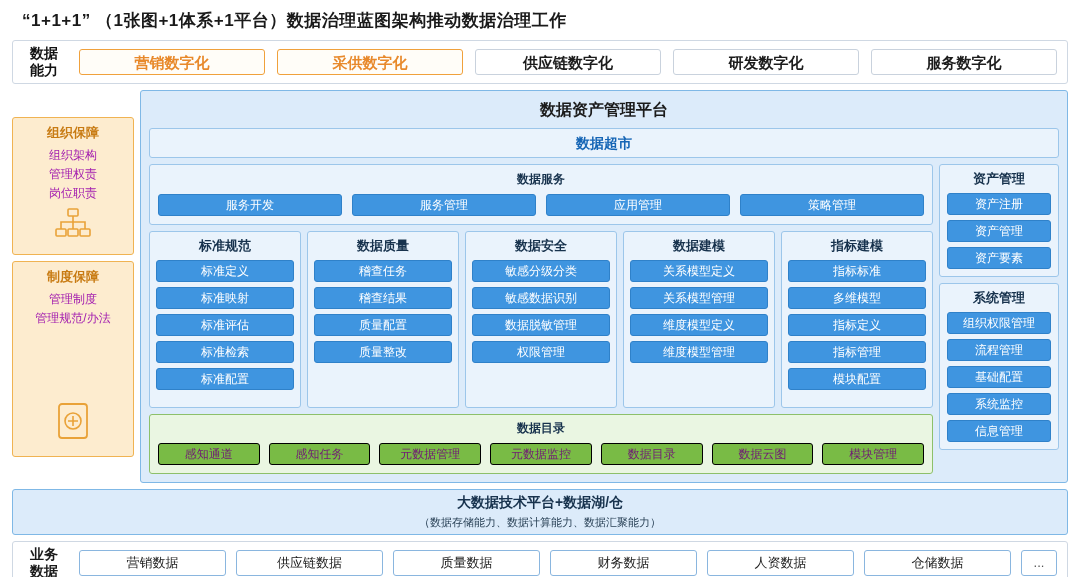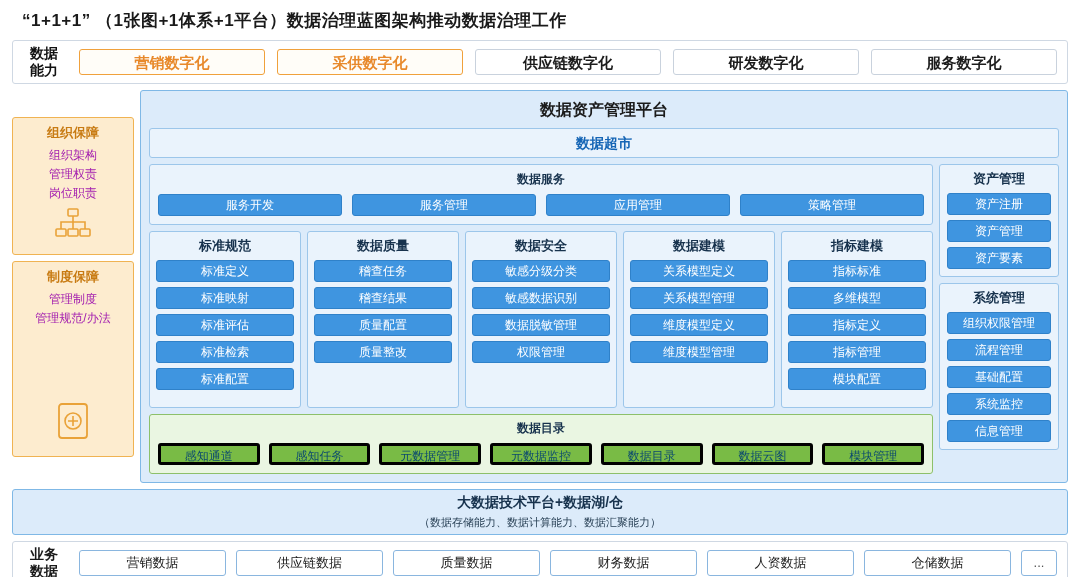--- a/index.html
+++ b/index.html
@@ -221,23 +221,23 @@
     padding: 4px 8px 8px 8px;
   }
   .catalog .block-title { color: #17324d; }
   .cat-items { display: flex; gap: 9px; }
   .btn-green {
     flex: 1;
     height: 22px;
     line-height: 20px;
     text-align: center;
     font-size: 12px;
-    color: #0c4a6e;
+    color: #701a75;
     background: #79bb45;
-    border: 3px solid #000000;
+    border: 1px solid #000000;
     border-radius: 3px;
     box-sizing: border-box;
   }
 
   
   .pf-right {
     width: 120px;
     min-width: 120px;
     display: flex;
     flex-direction: column;

